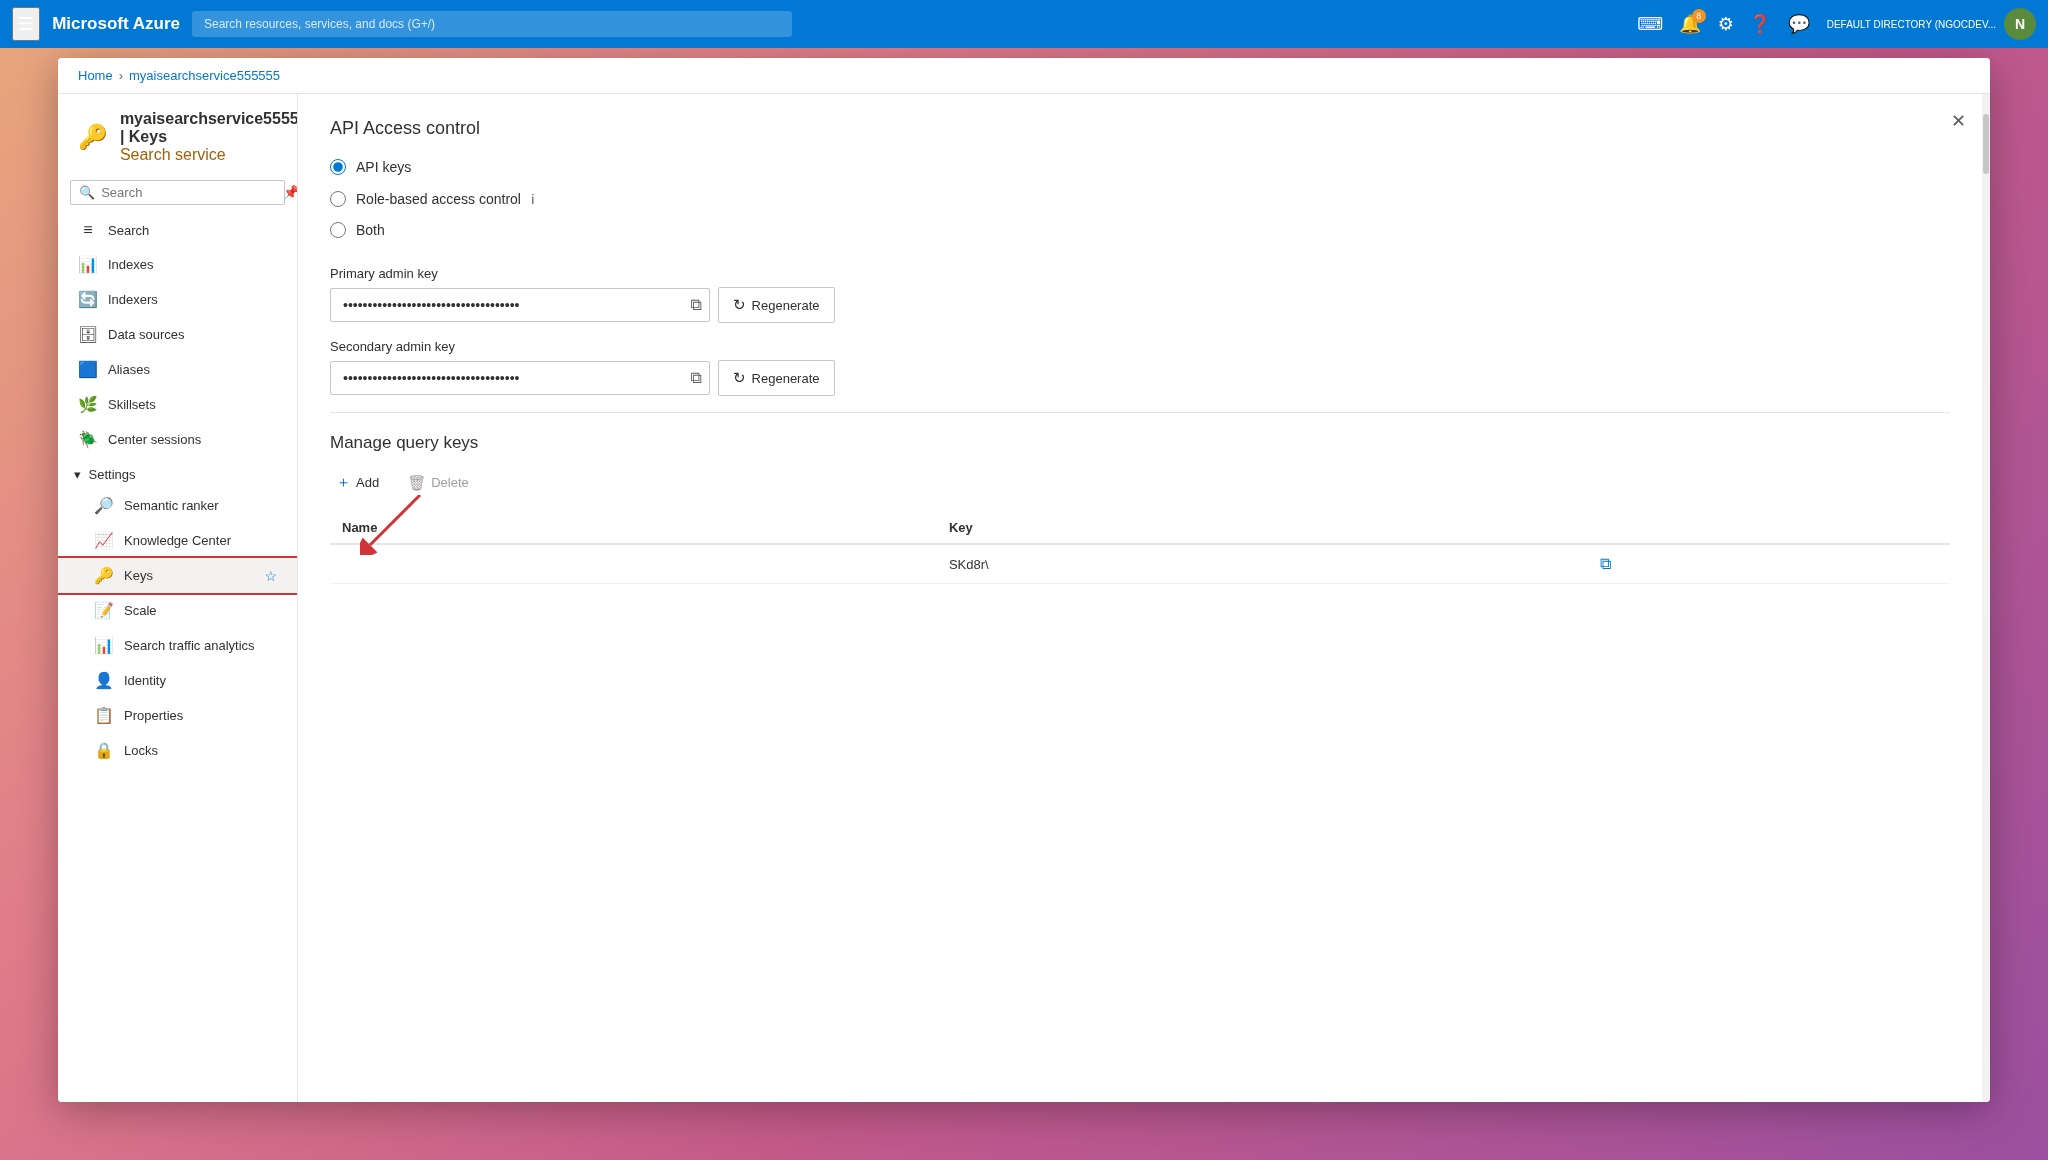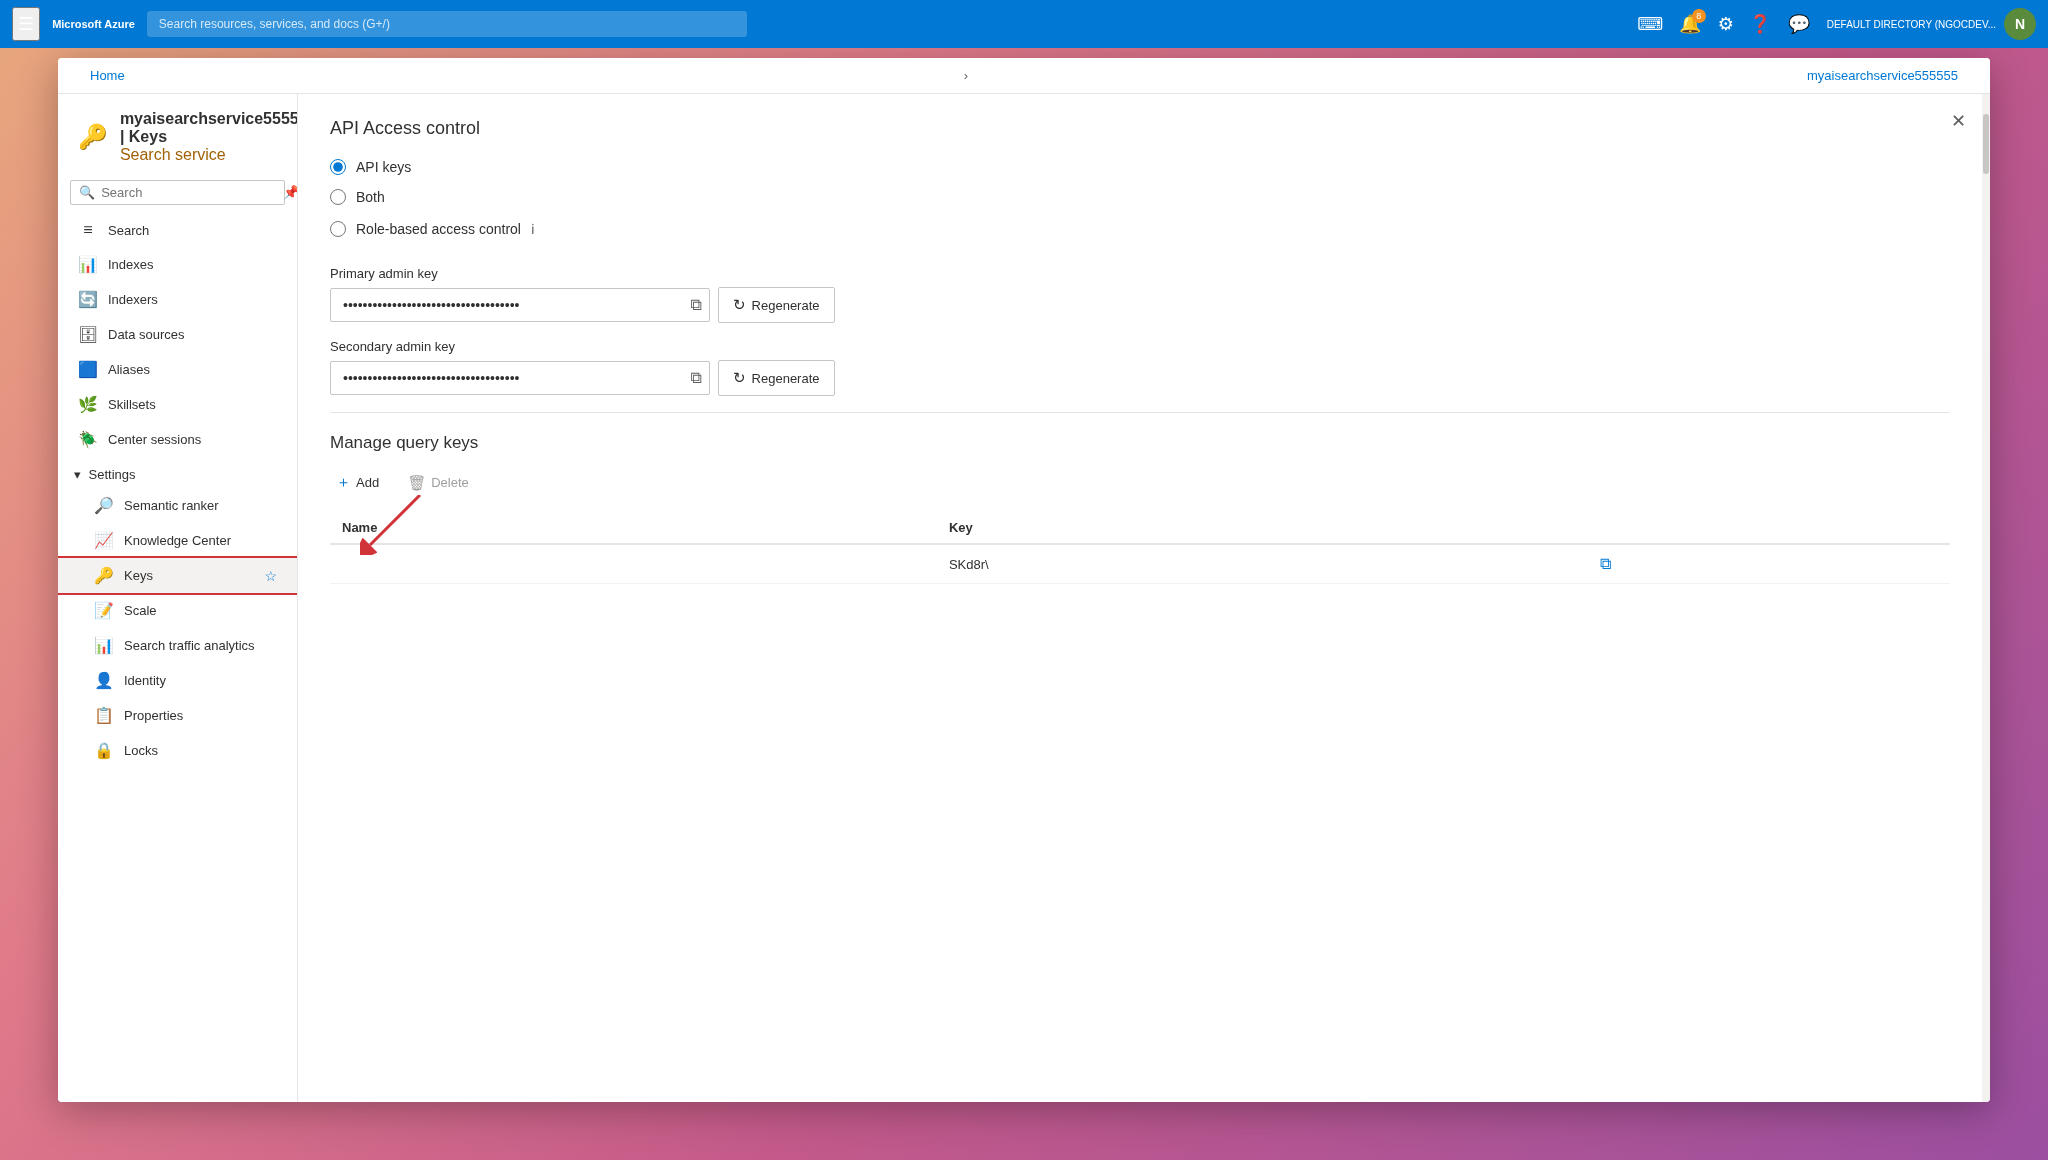--- a/index.html
+++ b/index.html
@@ -26,21 +26,21 @@
       z-index: 100;
     }
     .topbar-hamburger {
       color: white;
       font-size: 18px;
       cursor: pointer;
       padding: 4px;
     }
     .topbar-title {
       color: white;
-      font-size: 11px;
+      font-size: 17px;
       font-weight: 600;
       white-space: nowrap;
     }
     .topbar-search {
       flex: 1;
       max-width: 600px;
       background: rgba(255,255,255,0.2);
       border: none;
       border-radius: 3px;
       color: white;
@@ -106,27 +106,26 @@
       border-radius: 4px;
       box-shadow: 0 8px 40px rgba(0,0,0,0.3);
       overflow: hidden;
       display: flex;
       flex-direction: column;
     }
 
     
     .breadcrumb-bar {
       background: white;
-      padding: 10px 32px;
+      padding: 10px 20px;
       border-bottom: 1px solid #e5e5e5;
       display: flex;
       align-items: center;
       gap: 6px;
       font-size: 13px;
-      justify-content: space-between;
     }
     .breadcrumb-link {
       color: #0078d4;
       cursor: pointer;
       text-decoration: none;
     }
     .breadcrumb-sep { color: #666; }
     .breadcrumb-current { color: #0078d4; cursor: pointer; }
 
     
@@ -546,26 +545,26 @@
 
       <div class="section-title">API Access control</div>
 
       <div class="radio-group">
         <label class="radio-item">
           <input type="radio" name="access" checked="" style="">
           <span class="radio-label">API keys</span>
         </label>
         <label class="radio-item">
           <input type="radio" name="access" style="">
-          <span class="radio-label">Both</span>
+          <span class="radio-label">Role-based access control</span>
+          <span class="info-icon">ℹ</span>
         </label>
         <label class="radio-item">
           <input type="radio" name="access" style="">
-          <span class="radio-label">Role-based access control</span>
-          <span class="info-icon">ℹ</span>
+          <span class="radio-label">Both</span>
         </label>
       </div>
 
 
       <div class="key-field-label">Primary admin key</div>
       <div class="key-row">
         <div class="key-input-container">
           <input class="key-input" type="text" readonly="" value="••••••••••••••••••••••••••••••••••••" style="">
           <button class="copy-icon-btn">⧉</button>
         </div>

